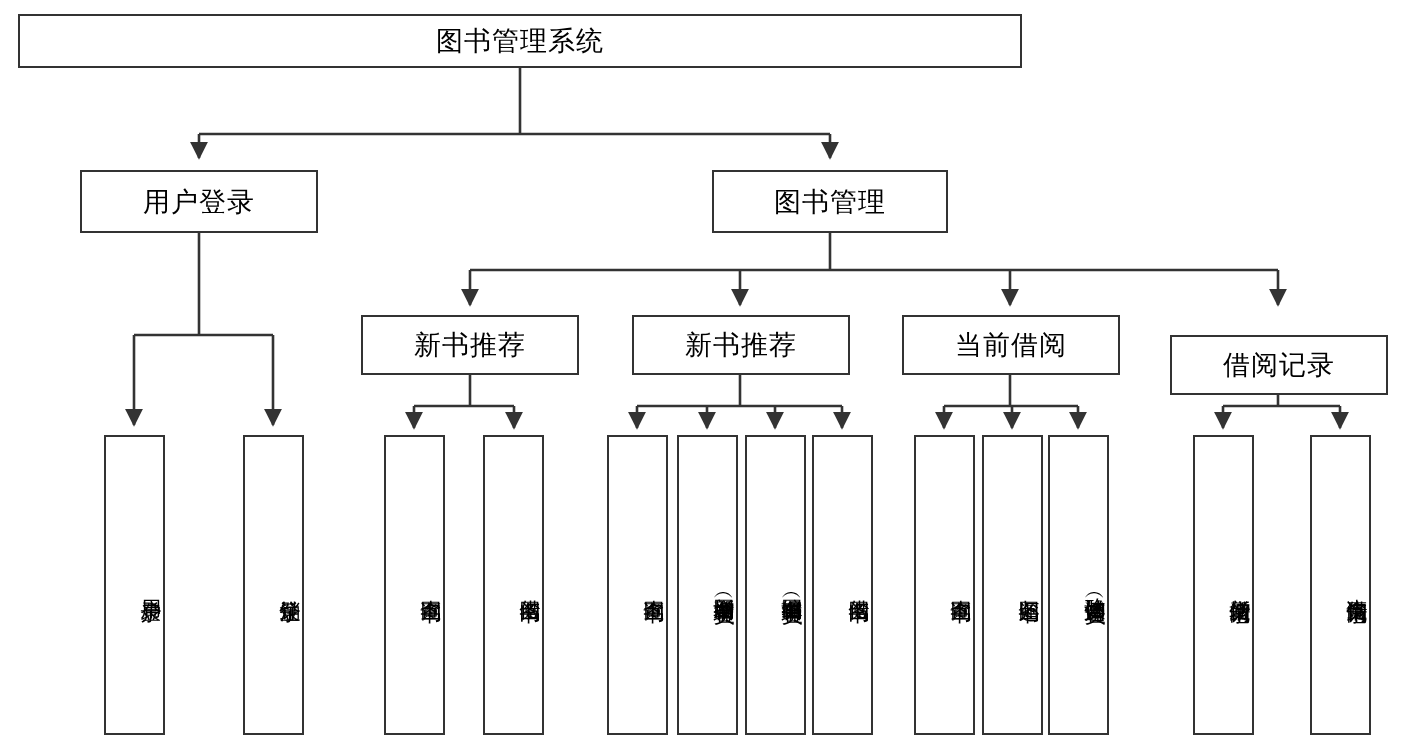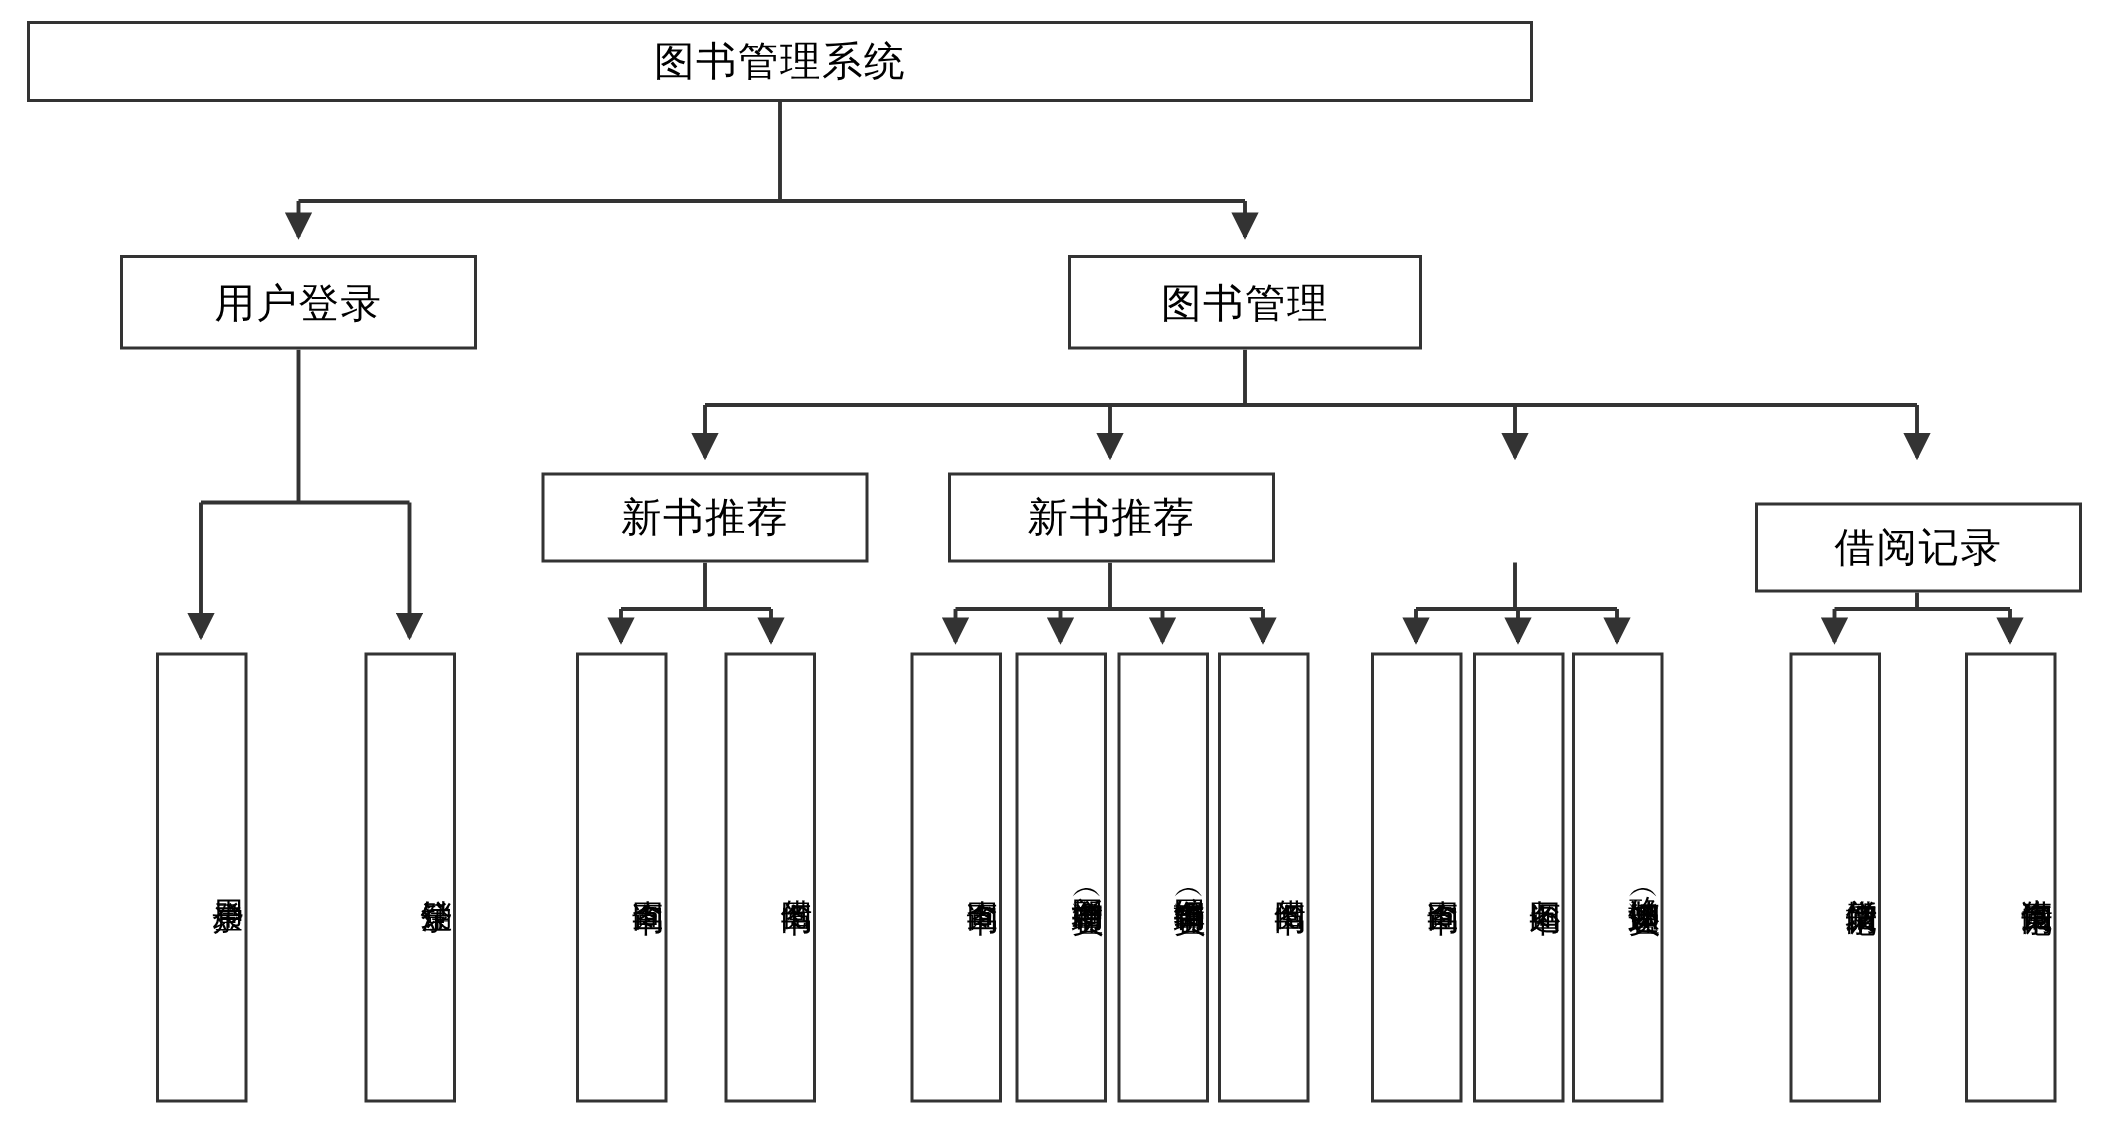--- a/index.html
+++ b/index.html
@@ -129,20 +129,23 @@
   <div class="node node-h" style="left:712px; top:170px; width:236px; height:63px;">
     <span>图书管理</span>
   </div>
 
   <div class="node node-h" style="left:361px; top:315px; width:218px; height:60px;">
     <span>新书推荐</span>
   </div>
   <div class="node node-h" style="left:632px; top:315px; width:218px; height:60px;">
     <span>新书推荐</span>
   </div>
+  <div class="node node-h" style="left:902px; top:315px; width:218px; height:60px;">
+    <span>当前借阅</span>
+  </div>
   <div class="node node-h" style="left:1170px; top:315px; width:218px; height:60px;margin-top:20px;">
     <span>借阅记录</span>
   </div>
 
   <div class="node node-v" style="left:104px; top:435px; width:61px; height:300px;">
     <span class="vtext">用户登录</span>
   </div>
   <div class="node node-v" style="left:243px; top:435px; width:61px; height:300px;">
     <span class="vtext">注销登录</span>
   </div>

